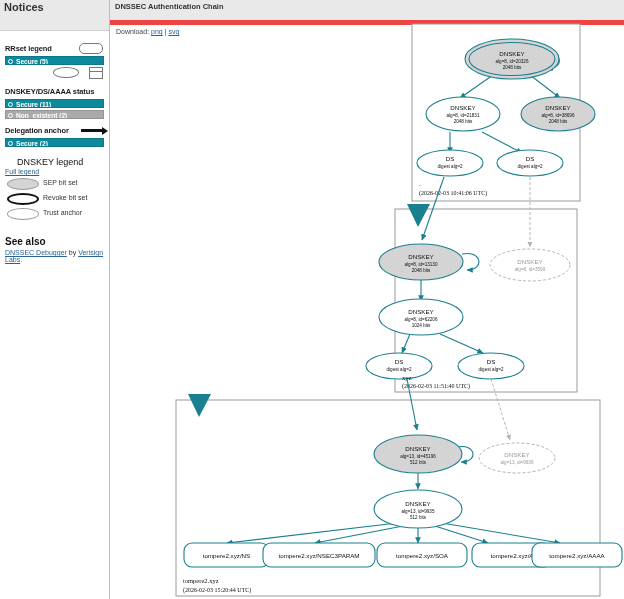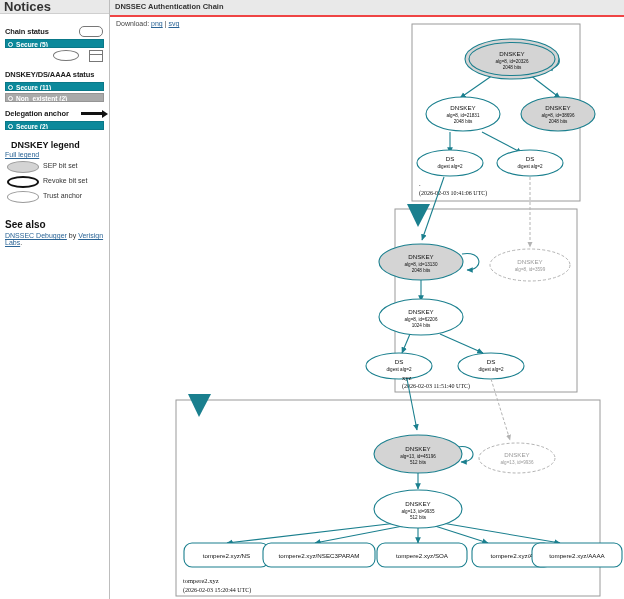--- a/index.html
+++ b/index.html
@@ -16,24 +16,24 @@
 
   
   #sidebar {
     width: 110px;
     height: 599px;
     border-right: 1px solid #bdbdbd;
     background: #f7f7f7;
     position: relative;
   }
   #sidebar-header {
-    height: 14px;
+    height: 31px;
     background: #e9e9e9;
     border-bottom: 1px solid #cfcfcf;
-    font-size: 13px;
+    font-size: 11px;
     font-weight: bold;
     color: #333;
     padding: 2px 0 0 4px;
     line-height: 10px;
   }
   .sb-body { padding: 4px 5px 0 5px; background:#fff; height:586px; }
   .sb-sect-title {
     font-size: 7.5px;
     font-weight: bold;
     color: #1a1a1a;
@@ -88,21 +88,21 @@
     position: absolute; right: 1px; top: 3px;
     width: 22px; height: 3px; background: #111;
   }
   .glyph-arrow:after {
     content: ""; position: absolute; right: -5px; top: -2.5px;
     border-left: 6px solid #111;
     border-top: 4px solid transparent;
     border-bottom: 4px solid transparent;
   }
   .legend-head {
-    font-size: 9px; font-weight: bold; color: #111; margin: 10px 0 1px 6px;
+    font-size: 9px; font-weight: normal; color: #111; margin: 10px 0 1px 12px;
   }
   .legend-link {
     font-size: 7px; color: #2a6496; text-decoration: underline; display:block; margin-bottom:2px;
   }
   .legend-item { position: relative; height: 15px; }
   .legend-item .le {
     position: absolute; left: 2px; top: 1px;
     width: 32px; height: 12px; border-radius: 50%;
   }
   .le.sep { background: #d4d4d4; border: 1px solid #9a9a9a; }
@@ -111,23 +111,23 @@
   .legend-item .lt {
     position: absolute; left: 38px; top: 2px; font-size: 7px; color: #333;
   }
   .seealso-head { font-size: 10px; font-weight: bold; color: #111; margin: 14px 0 2px 0; }
   .seealso-line { font-size: 7px; color: #333; }
   .seealso-line a { color: #2a6496; text-decoration: underline; }
 
   
   #main { flex: 1; height: 599px; position: relative; background: #fff; }
   #main-header {
-    height: 17px;
+    height: 25px;
     background: #e9e9e9;
-    border-bottom: 2px solid #ef4444;
+    border-bottom: 5px solid #ef4444;
     font-size: 7.5px; font-weight: bold; color: #333;
     padding: 2px 0 0 5px; line-height: 10px;
   }
   #download-bar {
     font-size: 7px; color: #444; padding: 3px 0 0 6px;
   }
   #download-bar a { color: #2a6496; text-decoration: underline; }
   #graph-wrap { position: absolute; left: 0; top: 22px; width: 514px; height: 577px; }
   svg { display: block; }
   .zone-box { fill: #ffffff; stroke: #9a9a9a; stroke-width: 1; }
@@ -151,21 +151,21 @@
 </head>
 <body>
 
 <div id="app">
 
   <div id="sidebar">
     <div id="sidebar-header">Notices</div>
     <div class="sb-body">
 
       <div class="sb-sect-title first">
-        <span>Chain status</span>
+        <span>RRset legend</span>
         <span class="glyph-rrset"></span>
       </div>
       <div class="status-pill secure">
         <span class="dot"></span>
         <span>Secure (5)</span>
       </div>
 
       <div class="glyph-row">
         <span class="glyph-oval"></span>
         <span class="glyph-rect"></span>

